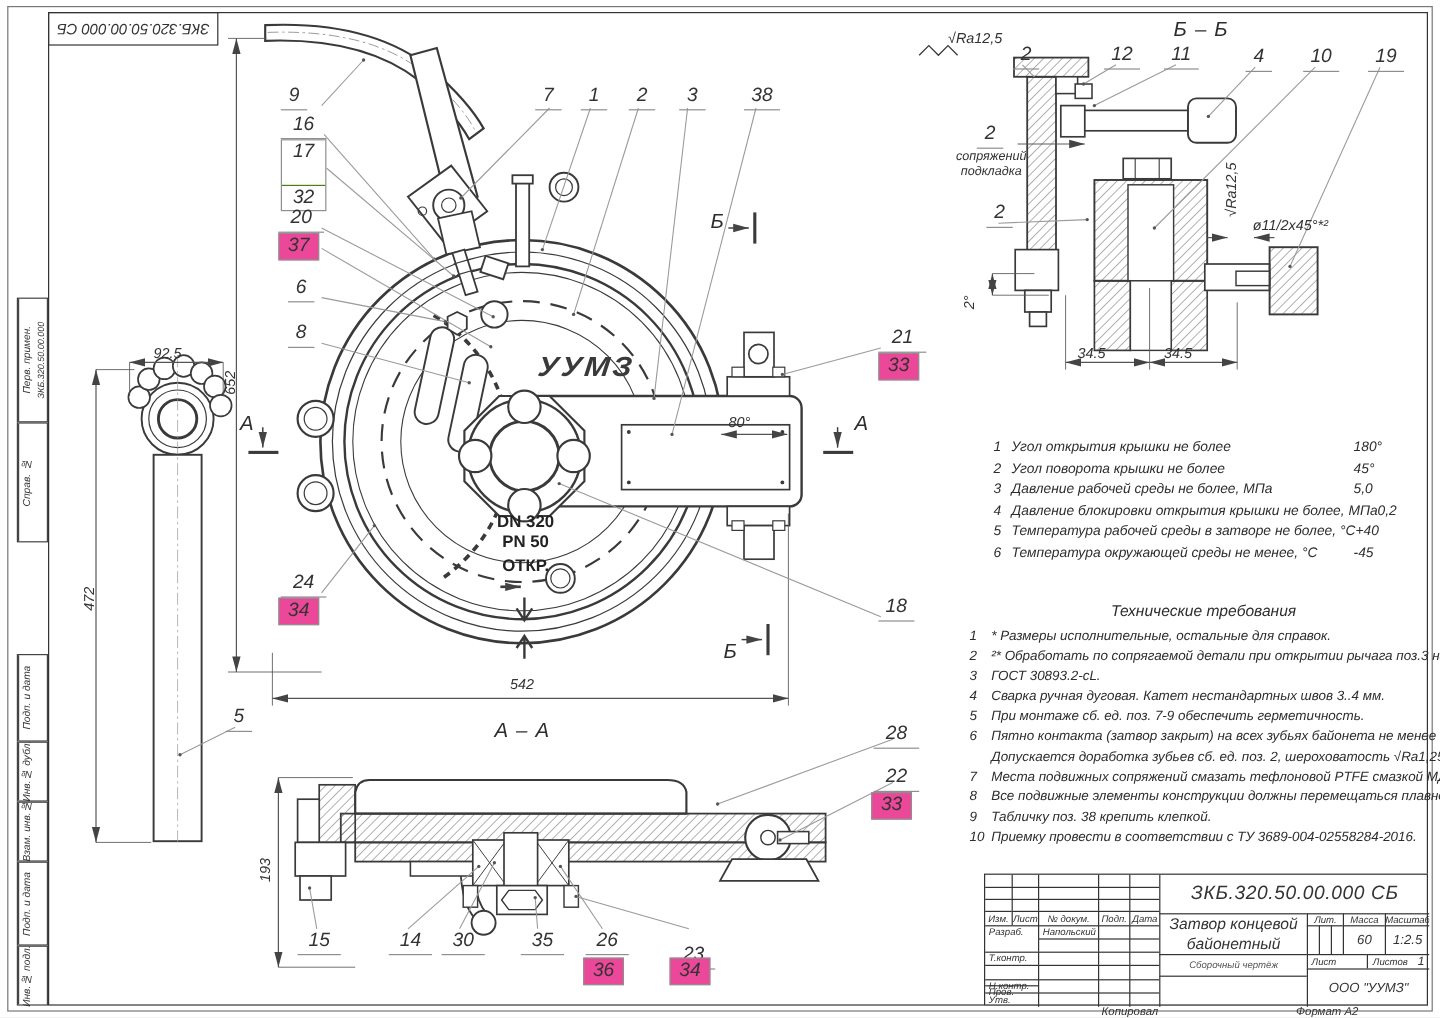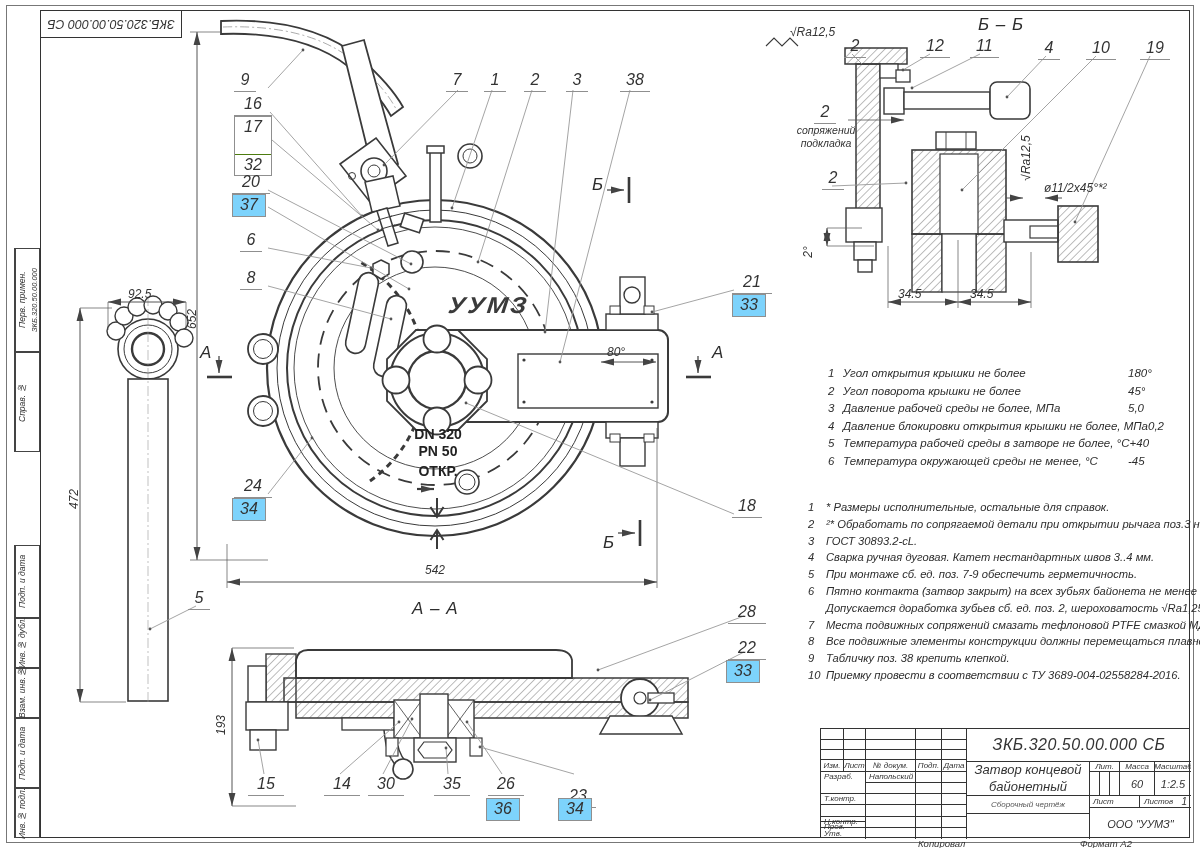--- a/index.html
+++ b/index.html
@@ -5,21 +5,21 @@
   html,body{margin:0;padding:0;background:#e8e8e8;}
   .sheet{position:relative;width:1200px;height:848px;background:#ffffff;overflow:hidden;
          font-family:"Liberation Sans",sans-serif;color:#333;}
   .frame-outer{position:absolute;left:6px;top:5px;width:1186px;height:836px;border:1px solid #777;}
   .frame-inner{position:absolute;left:40px;top:10px;width:1150px;height:828px;border:1.8px solid #333;box-sizing:border-box;}
   svg{position:absolute;left:0;top:0;}
   
   .co{position:absolute;font:italic 16px/1.1 "Liberation Sans",sans-serif;color:#333;
       border-bottom:1px solid #8f8f8f;padding:1px 6px 2px;text-align:center;min-width:22px;box-sizing:border-box;}
   .cob{position:absolute;font:italic 16px/1.1 "Liberation Sans",sans-serif;color:#333;
-      border:1px solid #8f8f8f;padding:1px 7px 2px;text-align:center;min-width:34px;box-sizing:border-box;background:#7dd3fc;}
+      border:1px solid #8f8f8f;padding:1px 7px 2px;text-align:center;min-width:34px;box-sizing:border-box;background:#ec4899;}
   .costack{position:absolute;border:1px solid #8f8f8f;text-align:center;min-width:36px;background:#fff;}
   .costack div{font:italic 16px/1.1 "Liberation Sans",sans-serif;padding:1px 7px 2px;}
   .costack div + div{border-top:1px solid #4d7c0f;margin-top:16px;}
   .dim{position:absolute;font:italic 12px/1 "Liberation Sans",sans-serif;color:#333;white-space:nowrap;}
   .vt{position:absolute;font:italic 12px/1 "Liberation Sans",sans-serif;color:#333;white-space:nowrap;
       width:40px;text-align:center;transform:rotate(-90deg);}
   .sec-title{position:absolute;font:italic 17px/1 "Liberation Sans",sans-serif;color:#2d2d2d;letter-spacing:1px;}
   .marker{position:absolute;font:italic 17px/1 "Liberation Sans",sans-serif;color:#2d2d2d;}
   .note{position:absolute;font:italic 10.5px/1.25 "Liberation Sans",sans-serif;color:#333;text-align:center;}
   .logo{position:absolute;font:bold italic 23px/1 "Liberation Sans",sans-serif;color:#3a3a3a;
@@ -447,20 +447,21 @@
       <span class="tc-val">+40</span>
     </div>
     <div class="tc-row">
       <span class="tc-n">6</span>
       <span class="tc-text">Температура окружающей среды не менее, °С</span>
       <span class="tc-val">-45</span>
     </div>
   </div>
 
   <div class="tech" style="left:808px;top:502px;width:390px;">
+    <div class="t-title">Технические требования</div>
     <div class="tr-row">
       <span class="tr-n">1</span>
         <span>* Размеры исполнительные, остальные для справок.</span>
     </div>
     <div class="tr-row">
       <span class="tr-n">2</span>
         <span>²* Обработать по сопрягаемой детали при открытии рычага поз.3 на 180°.</span>
     </div>
     <div class="tr-row">
       <span class="tr-n">3</span>

